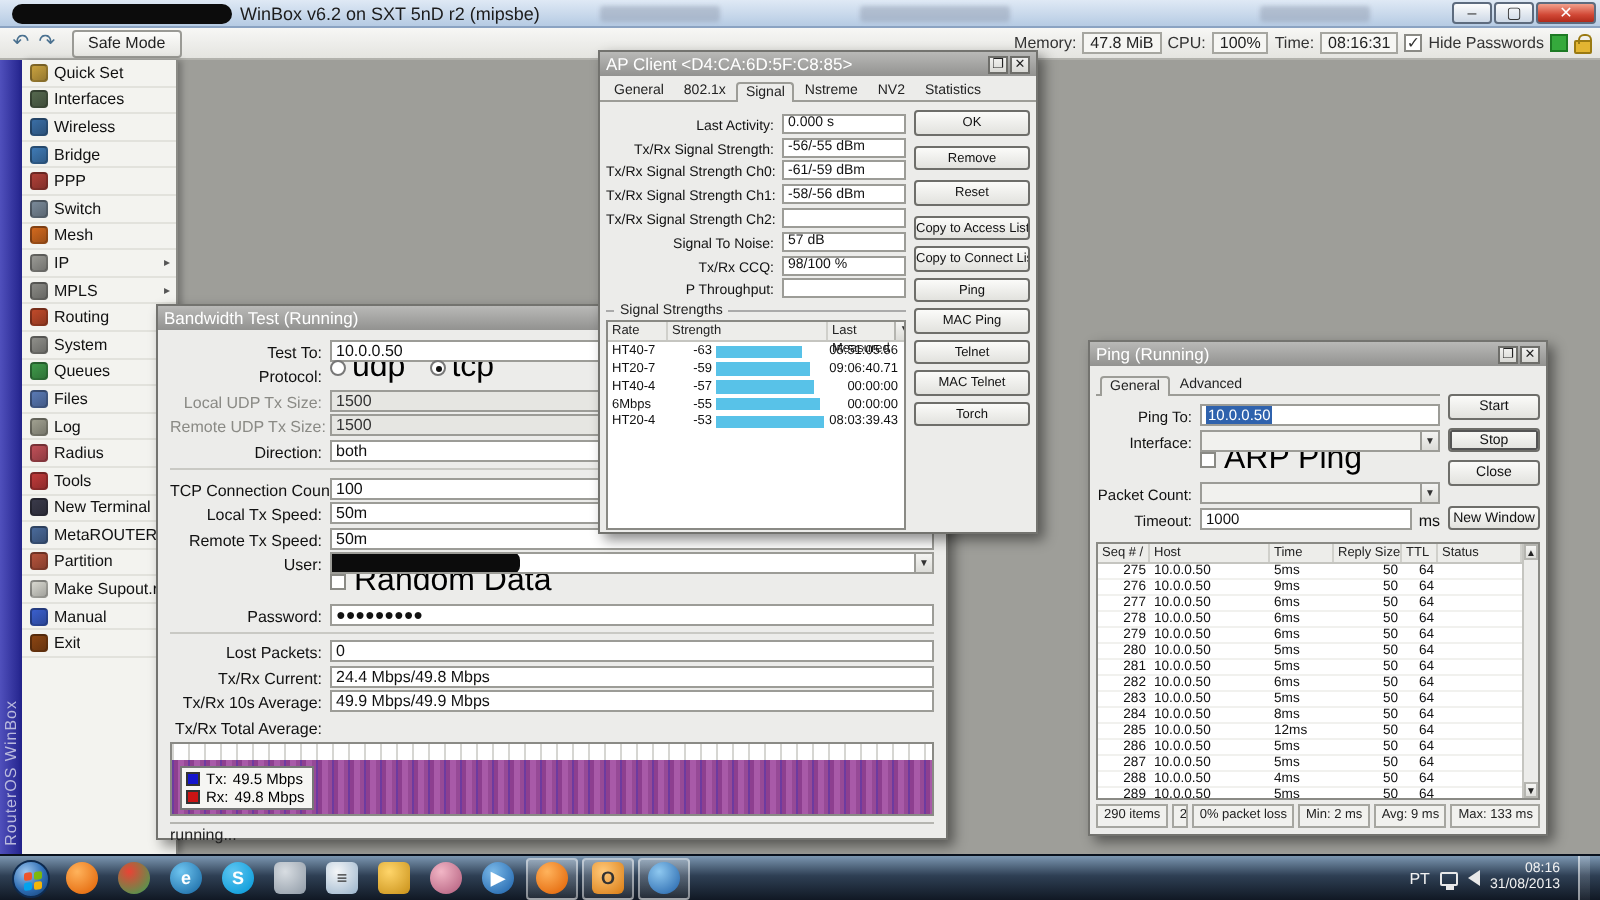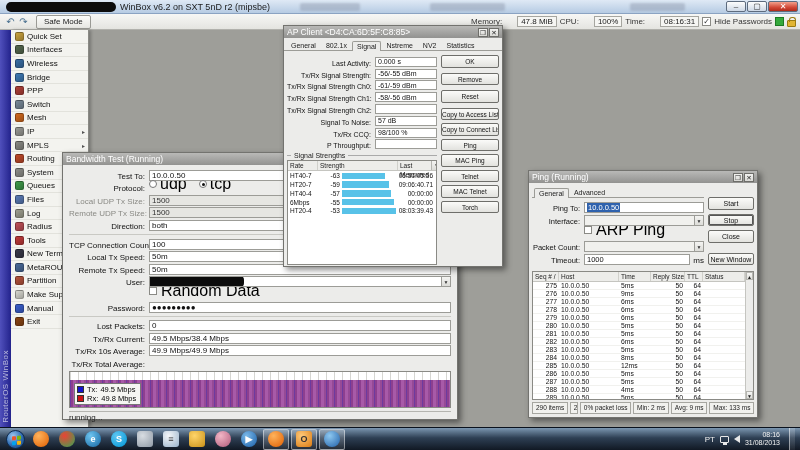--- a/index.html
+++ b/index.html
@@ -13,37 +13,37 @@
   .blur-blob { position:absolute; background:rgba(140,150,170,.45); border-radius:2px; filter:blur(1px); }
   .mw-ctrls { position:absolute; right:2px; top:1px; display:flex; }
   .mw-ctrl { width:20px; height:11px; border:1px solid #5d6b7e; border-radius:2px; background:linear-gradient(#fdfdfd,#cdd8e6); font-size:8px; line-height:9px; text-align:center; color:#333; margin-left:1px; }
   .mw-ctrl.close { width:30px; background:linear-gradient(#f2a08c,#d14836 60%,#b02a1a); color:#fff; }
 
   .mw-toolbar { position:absolute; top:14px; left:0; width:800px; height:16px; background:linear-gradient(#f7f7f5,#e4e4e0); border-bottom:1px solid #b1b1ac; display:flex; align-items:center; padding:0 4px; z-index:1; font-size:8px; }
   .undo-redo { color:#49708f; font-size:10px; line-height:10px; width:13px; text-align:center; }
   .safe-mode-btn { margin-left:6px; border:1px solid #9a9a95; border-radius:2px; background:linear-gradient(#fcfcfa,#e6e6e2); padding:1px 7px 2px; font-size:8px; color:#222; }
   .tb-right { margin-left:auto; display:flex; align-items:center; gap:3px; }
   .tb-label { color:#333; }
-  .tb-box { border:1px solid #a6a6a0; background:#f6f6f3; padding:0 3px; height:11px; line-height:10px; color:#222;margin-left:12px; }
+  .tb-box { border:1px solid #a6a6a0; background:#f6f6f3; padding:0 3px; height:11px; line-height:10px; color:#222; }
   .cb { width:9px; height:9px; border:1px solid #8a8a85; background:#fff; font-size:8px; line-height:8px; text-align:center; color:#333; }
   .green-sq { width:9px; height:9px; background:#35a93c; border:1px solid #1d7a24; }
   .lock { width:9px; height:7px; background:#e2b532; border:1px solid #9a7a12; border-radius:1px; position:relative; margin-top:3px; }
   .lock::before { content:""; position:absolute; left:1px; top:-4px; width:5px; height:4px; border:1.5px solid #9a7a12; border-bottom:none; border-radius:3px 3px 0 0; }
 
   
   .brand-strip { position:absolute; left:0; top:30px; bottom:23px; width:11px; background:linear-gradient(90deg,#5050bc,#23238c); z-index:1; }
   .brand-text { position:absolute; bottom:4px; left:1px; writing-mode:vertical-rl; transform:rotate(180deg); font-size:8px; color:#b9b9dd; letter-spacing:.5px; white-space:nowrap; }
   .sidebar { position:absolute; left:11px; top:30px; bottom:23px; width:78px; background:#f3f3ef; border-right:1px solid #8a8a85; box-shadow:2px 0 3px rgba(0,0,0,.25); z-index:1; }
   .sb-item { display:flex; align-items:center; height:13.6px; padding:0 3px 0 4px; border-bottom:1px solid #e2e2dc; font-size:8px; color:#111; cursor:default; }
   .sb-icon { width:9px; height:9px; border-radius:2px; margin-right:3px; flex:none; border:1px solid rgba(0,0,0,.25); }
   .sb-label { white-space:nowrap; overflow:hidden; }
   .sb-arrow { margin-left:auto; font-size:6px; color:#555; }
 
   
-  .win { position:absolute; background:#ececea; border:1px solid #73736f; box-shadow:3px 3px 6px rgba(0,0,0,.45); }
+  .win { position:absolute; background:#ececea; border:1px solid #73736f; box-shadow:3px 3px 6px rgba(0,0,0,.45);margin-left:16px; }
   .win-title { height:12px; background:linear-gradient(#b9b9b7,#929290); display:flex; align-items:center; padding:0 3px; }
   .win-title span { color:#fff; font-size:8.5px; white-space:nowrap; }
   .win-ctrls { margin-left:auto; display:flex; gap:1px; }
   .win-ctrl { width:10px; height:9px; background:linear-gradient(#f2f2f0,#d8d8d4); border:1px solid #6e6e6a; font-size:6.5px; line-height:7px; text-align:center; color:#222; }
 
   .frow { display:flex; align-items:flex-end; }
   .flabel { text-align:right; padding-right:4px; color:#111; white-space:nowrap; flex:none; }
   .flabel.dis { color:#8a8a85; }
   .finput { flex:1; height:11px; background:#fff; border:1px solid #9c9c97; padding:0 2px; color:#111; display:flex; align-items:center; position:relative; overflow:hidden; }
   .finput.dis { background:#e6e6e2; color:#333; }
@@ -375,21 +375,21 @@
           <div class="sep"></div>
           <div class="frow">
             <span class="flabel">Lost Packets:</span>
             <div class="finput">
               <span>0</span>
             </div>
           </div>
           <div class="frow">
             <span class="flabel">Tx/Rx Current:</span>
             <div class="finput">
-              <span>49.5 Mbps/38.4 Mbps</span>
+              <span>24.4 Mbps/49.8 Mbps</span>
             </div>
           </div>
           <div class="frow">
             <span class="flabel">Tx/Rx 10s Average:</span>
             <div class="finput">
               <span>49.9 Mbps/49.9 Mbps</span>
             </div>
           </div>
           <div class="frow">
             <span class="flabel">Tx/Rx Total Average:</span>

